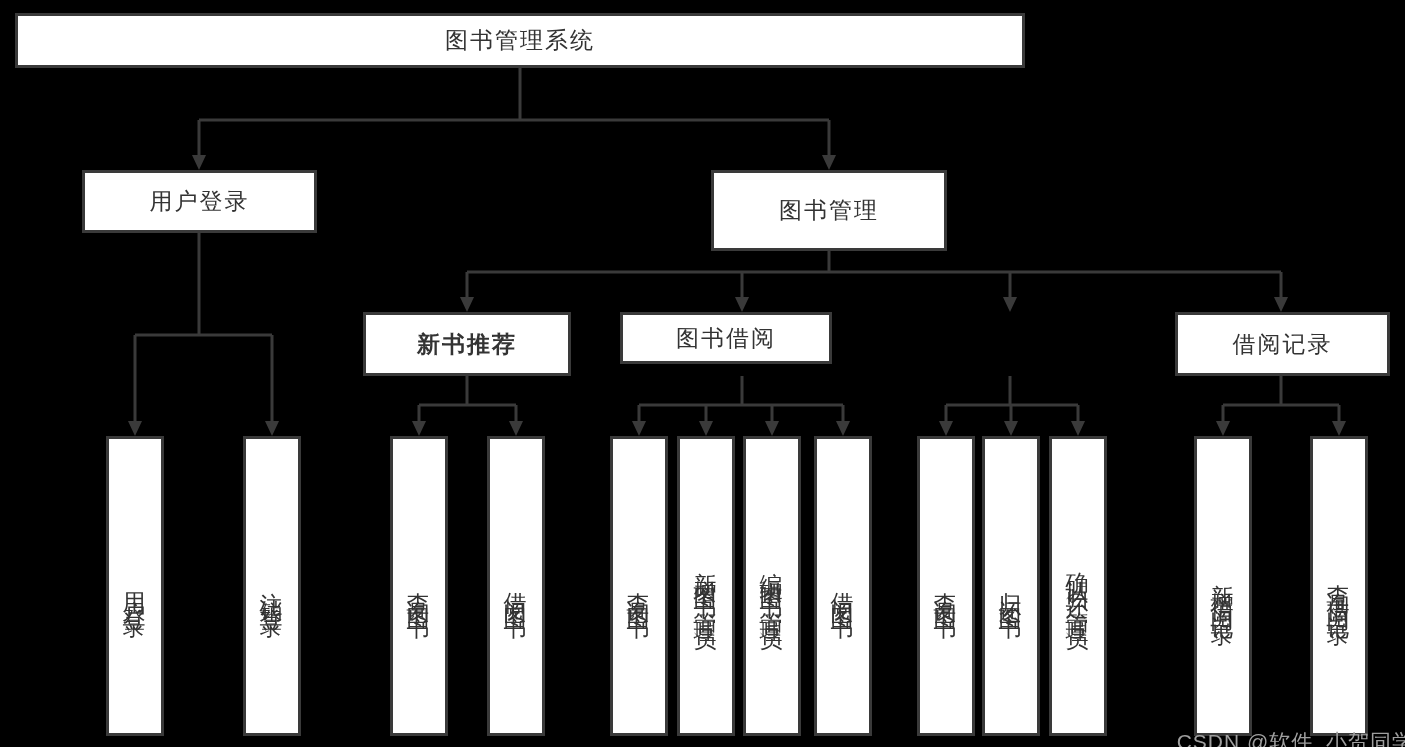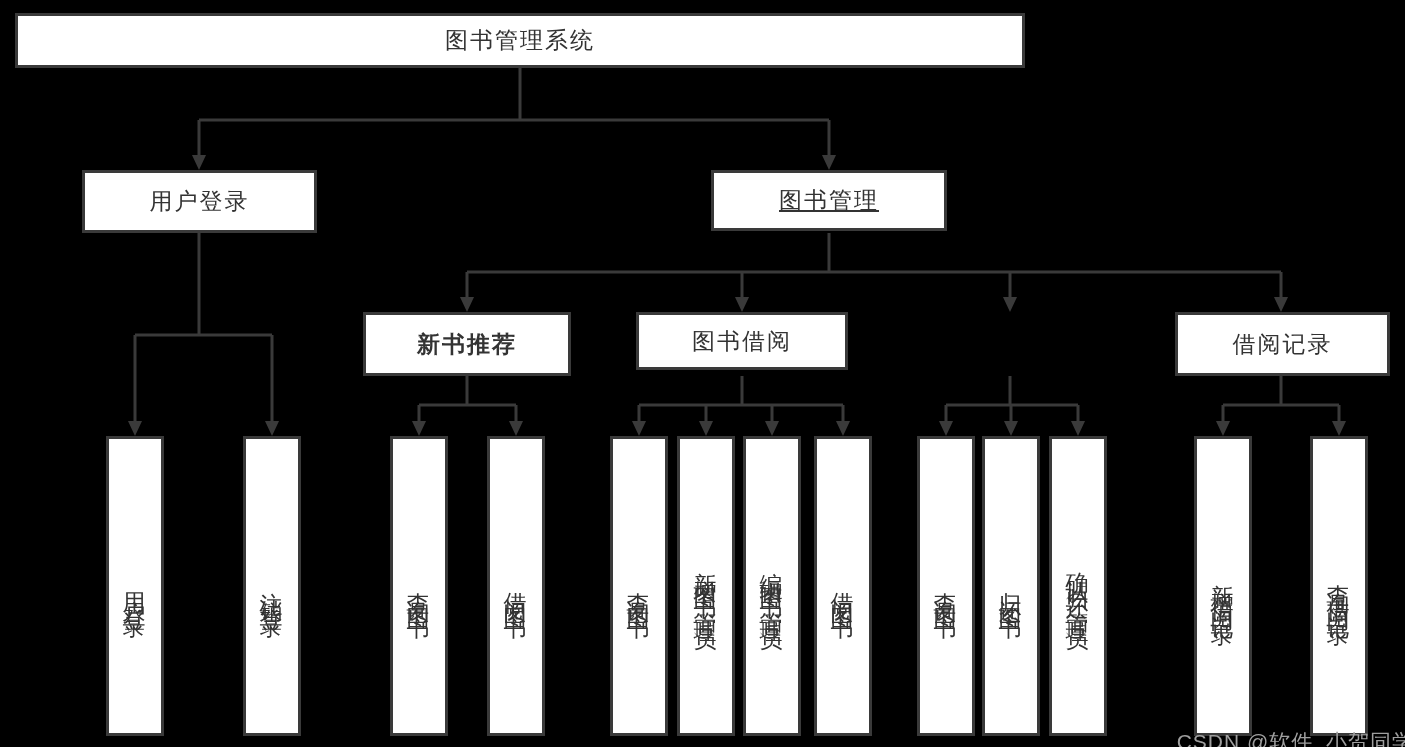--- a/index.html
+++ b/index.html
@@ -40,23 +40,23 @@
     text-orientation: mixed;
     font-size: 23px;
     letter-spacing: 8px;
     margin-bottom: -8px;
     white-space: nowrap;
     color: #333333;
   }
   
   .n-root      { left: 15px;   top: 13px;  width: 1010px; height: 55px; }
   .n-ulogin    { left: 82px;   top: 170px; width: 235px;  height: 63px; }
-  .n-bmgmt     { left: 711px;  top: 170px; width: 236px;  height: 61px; text-decoration: underline; }
+  .n-bmgmt     { left: 711px;  top: 170px; width: 236px;  height: 81px; }
   .n-g0        { left: 363px;  top: 312px; width: 208px;  height: 64px; font-weight: bold; }
-  .n-g1        { left: 636px;  top: 312px; width: 212px;  height: 58px; }
+  .n-g1        { left: 620px;  top: 312px; width: 212px;  height: 52px; }
   .n-g2        { left: 902px;  top: 312px; width: 215px;  height: 64px; }
   .n-g3        { left: 1175px; top: 312px; width: 215px;  height: 64px; }
   .leaf        { top: 436px;   width: 58px; height: 300px; }
   .l-ul0  { left: 106px; }  .l-ul1  { left: 243px; }
   .l-g0c0 { left: 390px; }  .l-g0c1 { left: 487px; }
   .l-g1c0 { left: 610px; }  .l-g1c1 { left: 677px; }
   .l-g1c2 { left: 743px; }  .l-g1c3 { left: 814px; }
   .l-g2c0 { left: 917px; }  .l-g2c1 { left: 982px; }
   .l-g2c2 { left: 1049px; }
   .l-g3c0 { left: 1194px; } .l-g3c1 { left: 1310px; }

